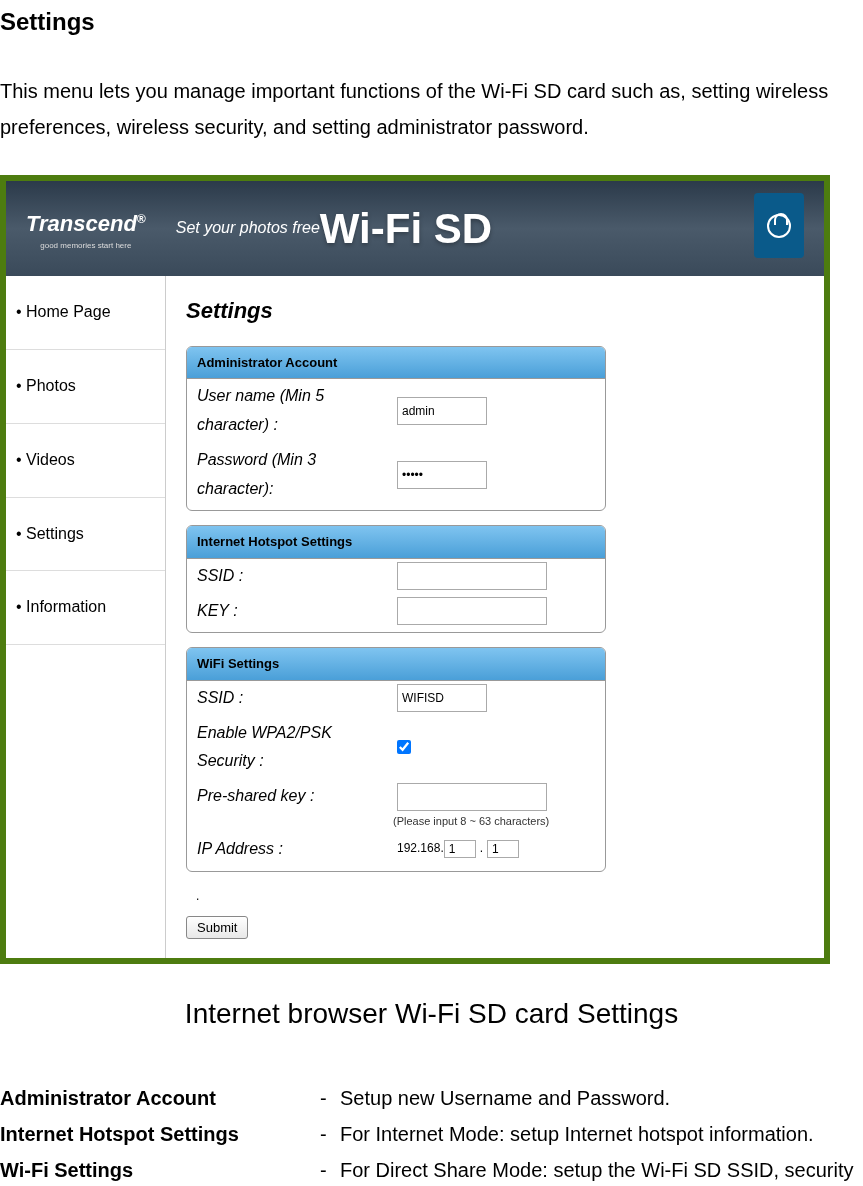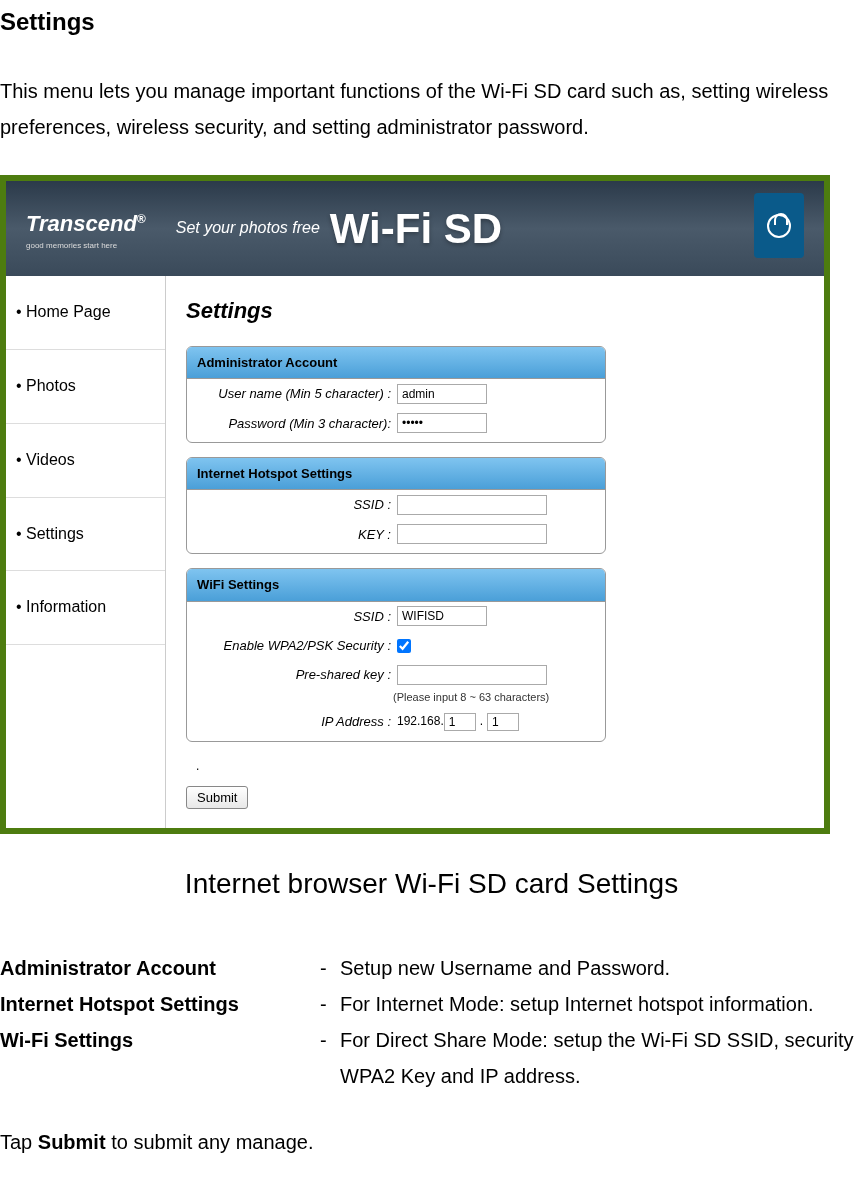--- a/index.html
+++ b/index.html
@@ -44,33 +44,34 @@
       font-style: italic;
       z-index: 2;
     }
     .banner-tagline {
       color: #ddd;
       font-size: 8px;
       display: block;
       font-style: normal;
       font-weight: normal;
       margin-top: -4px;
+      text-align: center;
     }
     .banner-slogan {
       color: #fff;
       font-size: 16px;
       font-style: italic;
       margin-left: 30px;
       z-index: 2;
     }
     .banner-product {
       color: #fff;
       font-size: 42px;
       font-weight: bold;
-      margin-left: 10px;
+      margin-left: 0;
       z-index: 2;
       text-shadow: 0 2px 4px rgba(0,0,0,0.3);
     }
     .banner-sd {
       position: absolute;
       right: 20px;
       top: 12px;
       width: 50px;
       height: 65px;
       background: #0a5a8a;
@@ -140,31 +141,31 @@
     .section-body {
       padding: 0px 0px 4px 0px;
     }
     .form-row {
       display: flex;
       align-items: center;
       padding: 3px 10px;
     }
     .form-label {
       width: 200px;
-      text-align: right;
+      text-align: left;
       font-style: italic;
-      font-size: 13px;
+      font-size: 16px;
       padding-right: 6px;
     }
     .form-input {
       border: 1px solid #aaa;
       padding: 9px 4px;
       font-size: 12px;
       width: 90px;
-      height: 20px;
+      height: 28px;
     }
     .form-input.wide {
       width: 150px;
     }
     .form-hint {
       font-size: 11px;
       color: #333;
       margin-left: 206px;
       margin-top: -2px;
     }

